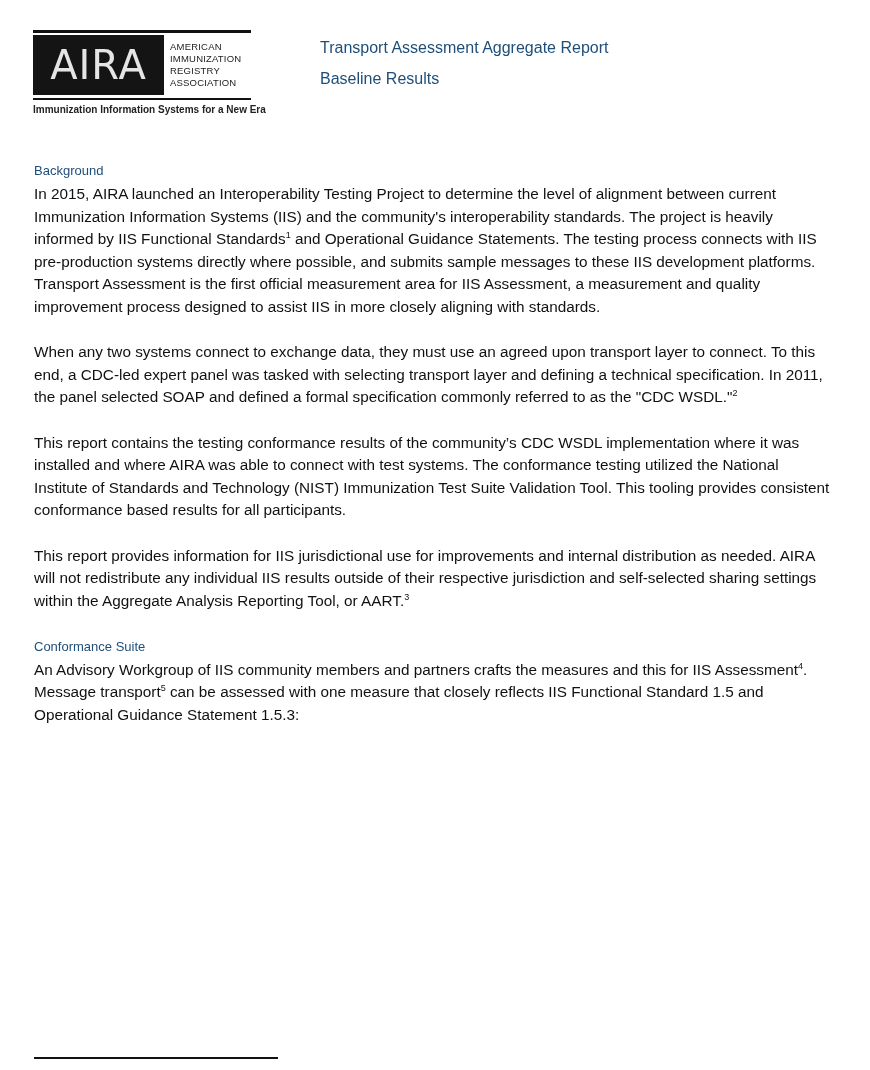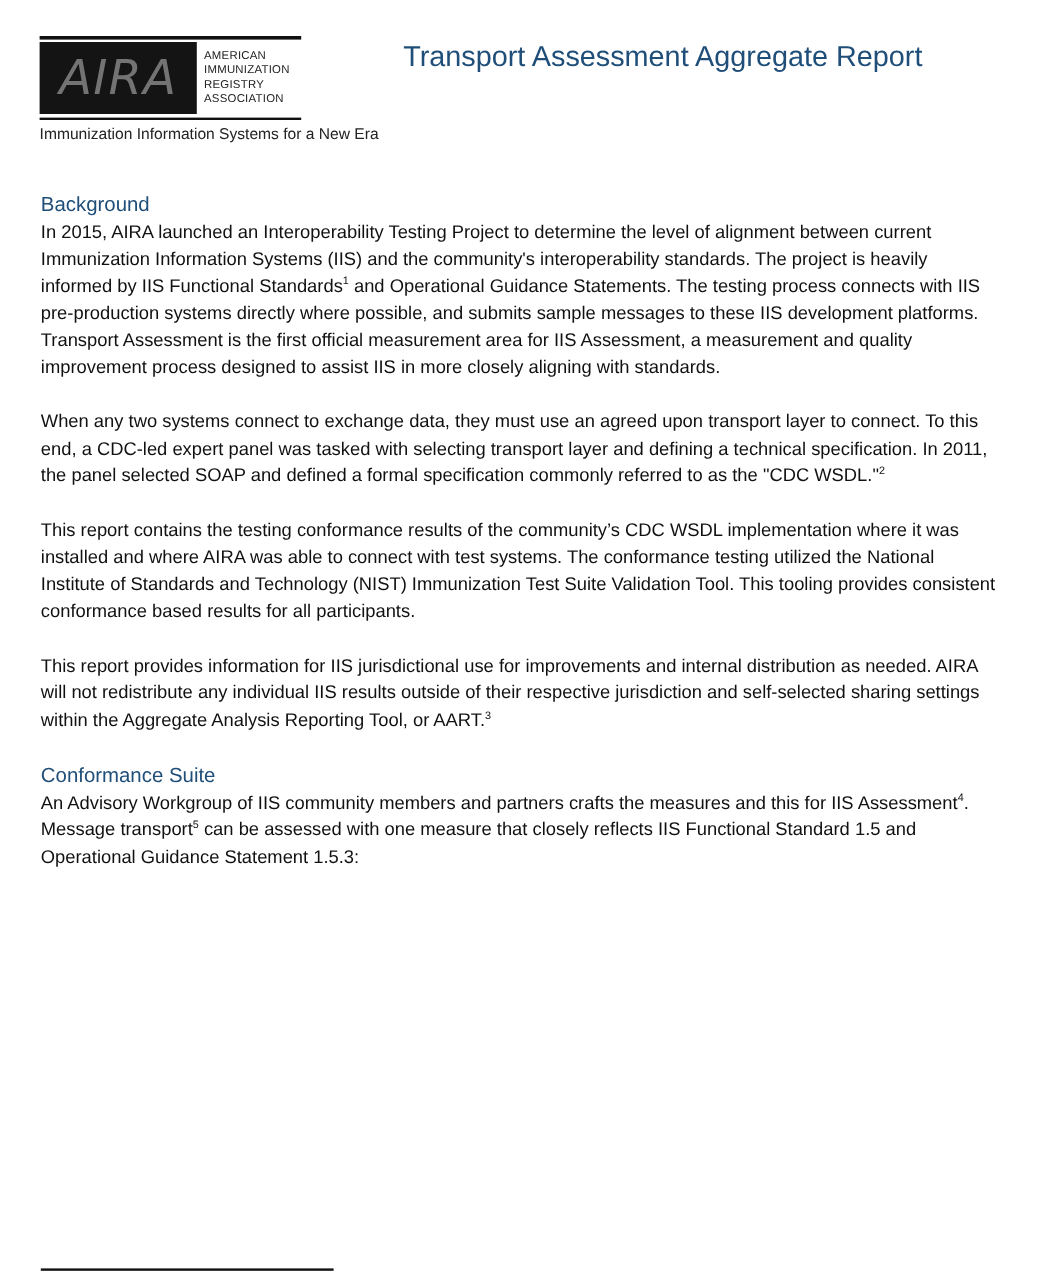--- a/index.html
+++ b/index.html
@@ -1,32 +1,32 @@
 <!DOCTYPE html>
 <html><head>
 <meta charset="utf-8">
 <style>
   html, body { margin: 0; padding: 0; background: #ffffff; }
   body { width: 870px; height: 1070px; position: relative; overflow: hidden;
          font-family: "Liberation Sans", sans-serif; color: #111; }
   .logo { position: absolute; left: 33px; top: 30px; width: 218px; }
   .logo-topline { height: 3px; background: #111; width: 218px; }
   .logo-box { display: flex; align-items: stretch; margin-top: 2px; }
-  .logo-black { width: 131px; height: 60px; background: #141414; color: #737373;
+  .logo-black { width: 131px; height: 60px; background: #141414; color: #e5e5e5;
                 display: flex; align-items: center; justify-content: center;
-                font-family: "DejaVu Sans", sans-serif; font-size: 40px; letter-spacing: 1px; font-weight: normal; font-style: italic; }
+                font-family: "DejaVu Sans", sans-serif; font-size: 40px; letter-spacing: 1px; font-weight: normal; }
   .logo-words { padding-left: 6px; font-size: 9.5px; line-height: 12px; color: #222;
                 display: flex; flex-direction: column; justify-content: center; letter-spacing: 0.2px; }
   .logo-bottomline { height: 2px; background: #111; width: 218px; margin-top: 3px; }
-  .logo-tagline { font-size: 13px; font-weight: normal; color: #222; margin-top: 4px; white-space: nowrap; }
-  .title-block { position: absolute; left: 336px; top: 32px; color: #1f4e79;
-                 font-size: 24px; line-height: 31px; }
+  .logo-tagline { font-size: 10px; font-weight: bold; color: #222; margin-top: 4px; white-space: nowrap; }
+  .title-block { position: absolute; left: 320px; top: 32px; color: #1f4e79;
+                 font-size: 16px; line-height: 31px; }
   .content { position: absolute; left: 34px; top: 159px; width: 800px;
              font-size: 15.3px; line-height: 22.6px; }
-  h2 { margin: 0; font-size: 17px; font-weight: normal; color: #1f4e79; line-height: 24px; }
+  h2 { margin: 0; font-size: 13px; font-weight: normal; color: #1f4e79; line-height: 24px; }
   p { margin: 0; }
   .gap { height: 22.6px; }
   .indent { padding-left: 61px; }
   sup { font-size: 9px; line-height: 0; vertical-align: super; }
   .footnote-rule { position: absolute; left: 34px; top: 1057px; width: 244px; height: 1.5px; background: #111; }
 </style>
 </head>
 <body>
 
 <div class="logo">
@@ -39,20 +39,21 @@
       <span>REGISTRY</span>
       <span>ASSOCIATION</span>
     </div>
   </div>
   <div class="logo-bottomline"></div>
   <div class="logo-tagline">Immunization Information Systems for a New Era</div>
 </div>
 
 <div class="title-block">
   <div>Transport Assessment Aggregate Report</div>
+  <div>Baseline Results</div>
 </div>
 
 <div class="content">
   <h2>Background</h2>
   <p><span>In 2015, AIRA launched an Interoperability Testing Project to determine the level of alignment between current Immunization Information Systems (IIS) and the community's interoperability standards. The project is heavily informed by IIS Functional Standards</span><sup>1</sup><span> and Operational Guidance Statements. The testing process connects with IIS pre-production systems directly where possible, and submits sample messages to these IIS development platforms. Transport Assessment is the first official measurement area for IIS Assessment, a measurement and quality improvement process designed to assist IIS in more closely aligning with standards.</span></p>
   <div class="gap"></div>
   <p><span>When any two systems connect to exchange data, they must use an agreed upon transport layer to connect. To this end, a CDC-led expert panel was tasked with selecting transport layer and defining a technical specification. In 2011, the panel selected SOAP and defined a formal specification commonly referred to as the "CDC WSDL."</span><sup>2</sup></p>
   <div class="gap"></div>
   <p>This report contains the testing conformance results of the community’s CDC WSDL implementation where it was installed and where AIRA was able to connect with test systems. The conformance testing utilized the National Institute of Standards and Technology (NIST) Immunization Test Suite Validation Tool. This tooling provides consistent conformance based results for all participants.</p>
   <div class="gap"></div>

